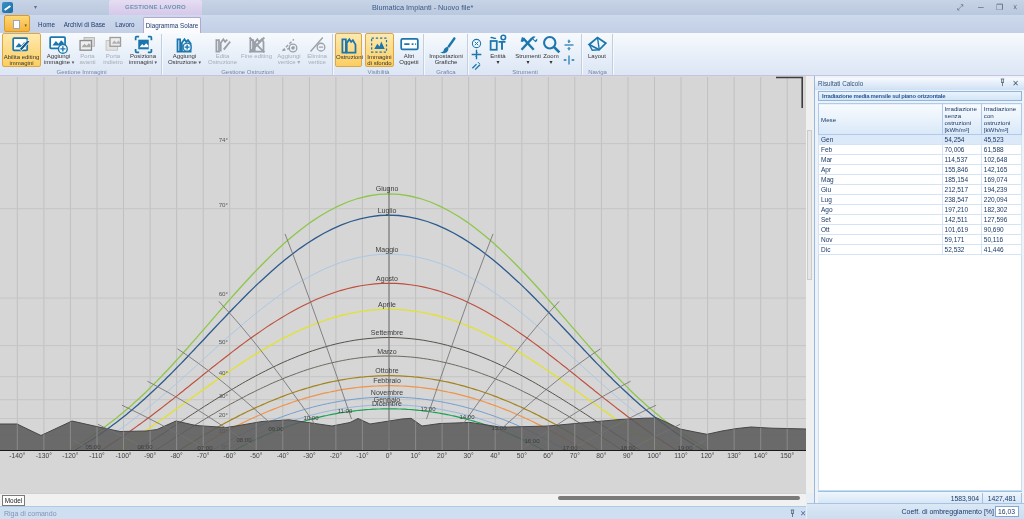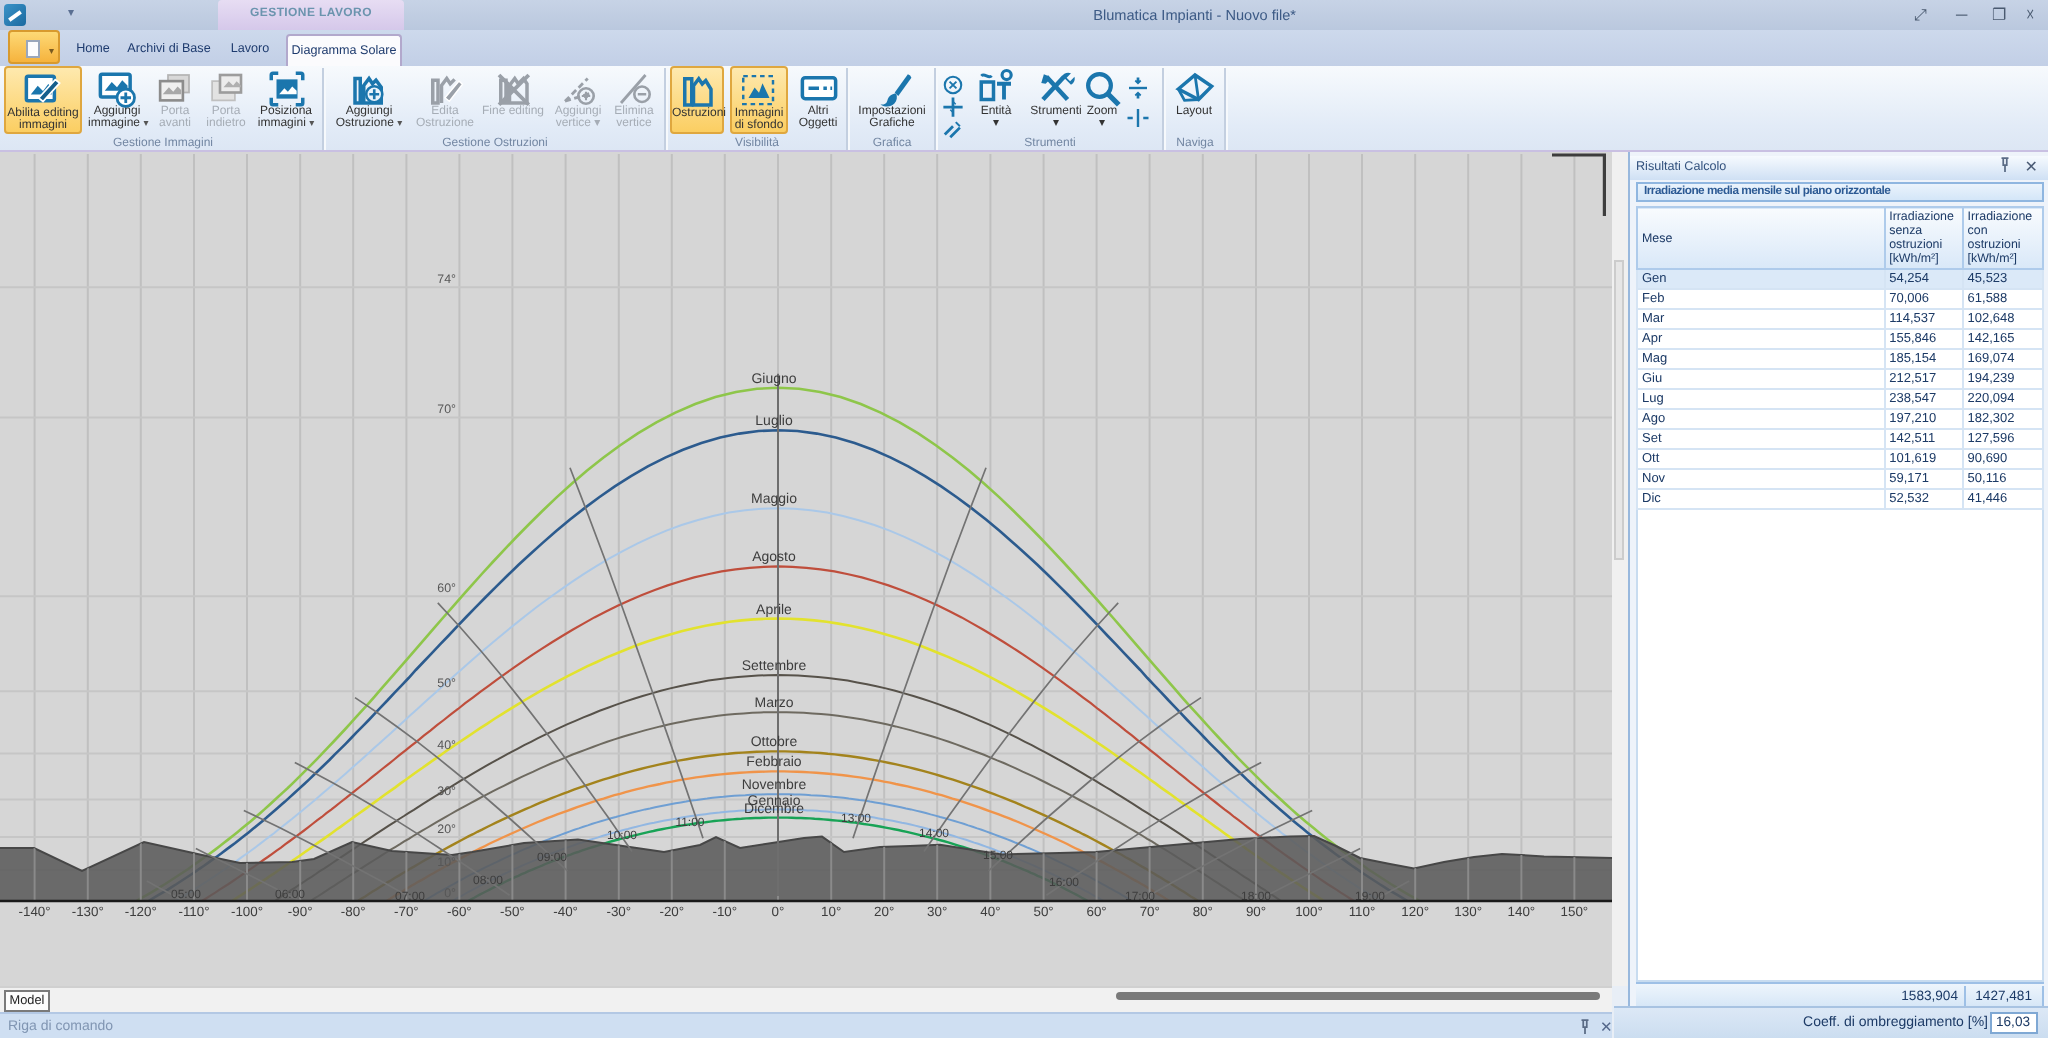--- a/index.html
+++ b/index.html
@@ -1,21 +1,21 @@
 <!DOCTYPE html>
 <html><head><meta charset="utf-8"><style>
 *{margin:0;padding:0;box-sizing:border-box}
 html,body{width:1024px;height:519px;overflow:hidden}
 body{font-family:"Liberation Sans",sans-serif;position:relative;background:#e8eef6}
 #titlebar{position:absolute;left:0;top:0;width:1024px;height:15px;background:linear-gradient(#c7d3e6,#bac8de);}
 #apico{position:absolute;left:2px;top:2px;width:11px;height:11px;background:linear-gradient(135deg,#3a93c8,#1b6aa0);border-radius:2px}
 #apico:after{content:"";position:absolute;left:2px;top:5px;width:7px;height:2px;background:#fff;transform:rotate(-35deg)}
 #qat{position:absolute;left:34px;top:5px;width:7px;height:5px;color:#5a6f92;font-size:6px;line-height:4px}
 #ctxgrp{position:absolute;left:109px;top:0;width:93px;height:15px;background:linear-gradient(#e7ddf3,#d5c8ea);border-radius:2px 2px 0 0;text-align:center;font-size:6px;font-weight:bold;color:#6b94ae;line-height:15px;letter-spacing:0.2px}
-#wtitle{position:absolute;left:388px;top:3px;width:260px;text-align:right;font-size:7.3px;color:#3c5a85}
+#wtitle{position:absolute;left:372px;top:3px;width:260px;text-align:left;font-size:7.3px;color:#3c5a85}
 .wbtn{position:absolute;top:3px;font-size:8px;color:#4a5a70;line-height:9px}
 #tabrow{position:absolute;left:0;top:15px;width:1024px;height:18px;background:linear-gradient(#cdd9ec,#c2cfe6)}
 #appbtn{position:absolute;left:4px;top:0px;width:26px;height:17px;background:linear-gradient(#fdd976,#f6b33d);border:1px solid #d89a2e;border-radius:2px;}
 #appbtn .doc{position:absolute;left:8px;top:4px;width:7px;height:9px;background:#fdfdfd;border:1px solid #9aa7bb}
 #appbtn .dar{position:absolute;right:2px;top:6px;font-size:5px;color:#7a5a20}
 .tab{position:absolute;top:2px;height:16px;font-size:6.3px;color:#1e3b6e;text-align:center;line-height:16px}
 .tab.active{background:#fbfbfd;border:1px solid #b2a8cc;border-bottom:none;border-radius:2px 2px 0 0;color:#1e3b6e}
 #ribbon{position:absolute;left:0;top:33px;width:1024px;height:43px;background:linear-gradient(#f7fafd,#e2ebf7 70%,#dce6f4)}
 #ribbon .rb{position:absolute;top:0px;height:34px;text-align:center}
 #ribbon .rb.hot{background:linear-gradient(#fee9ae,#fbce62);border:1px solid #dfa73f;border-radius:2px}

